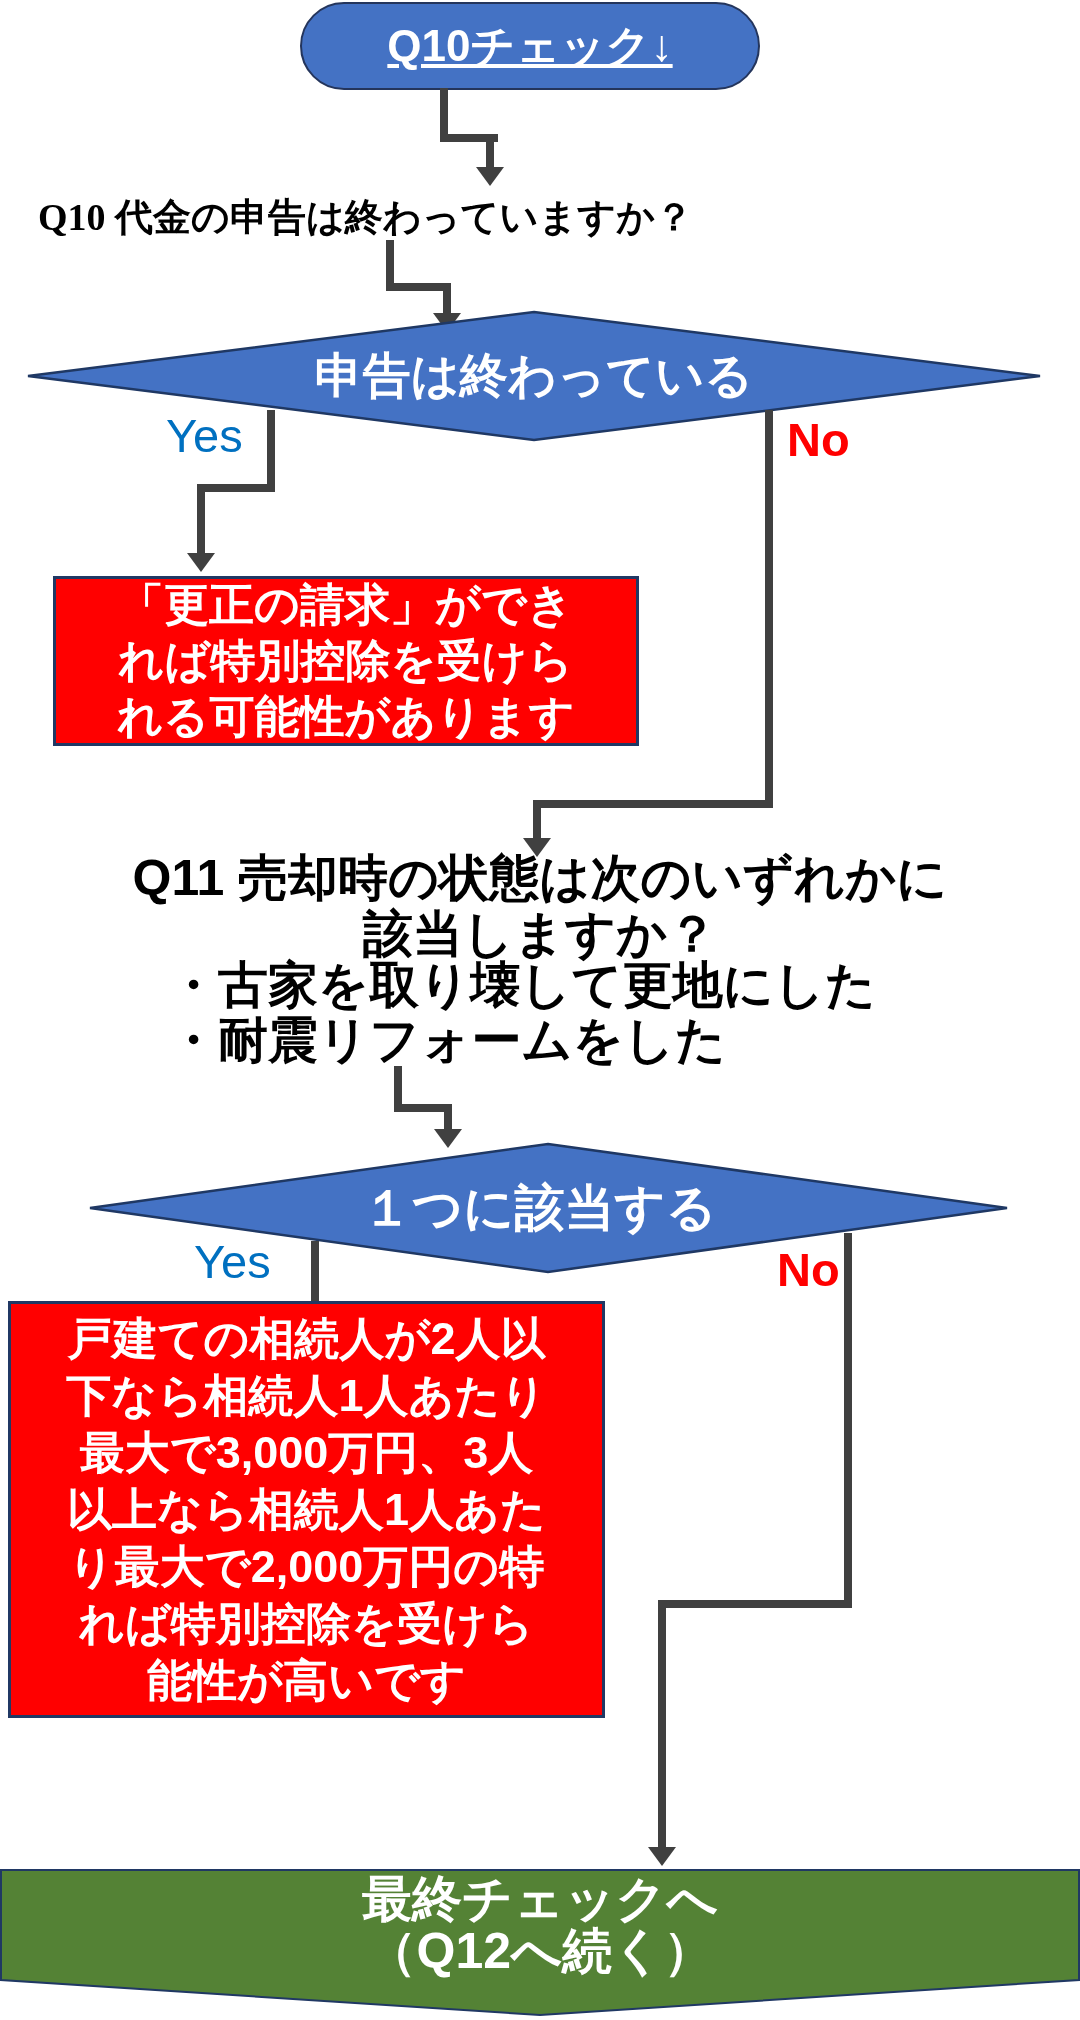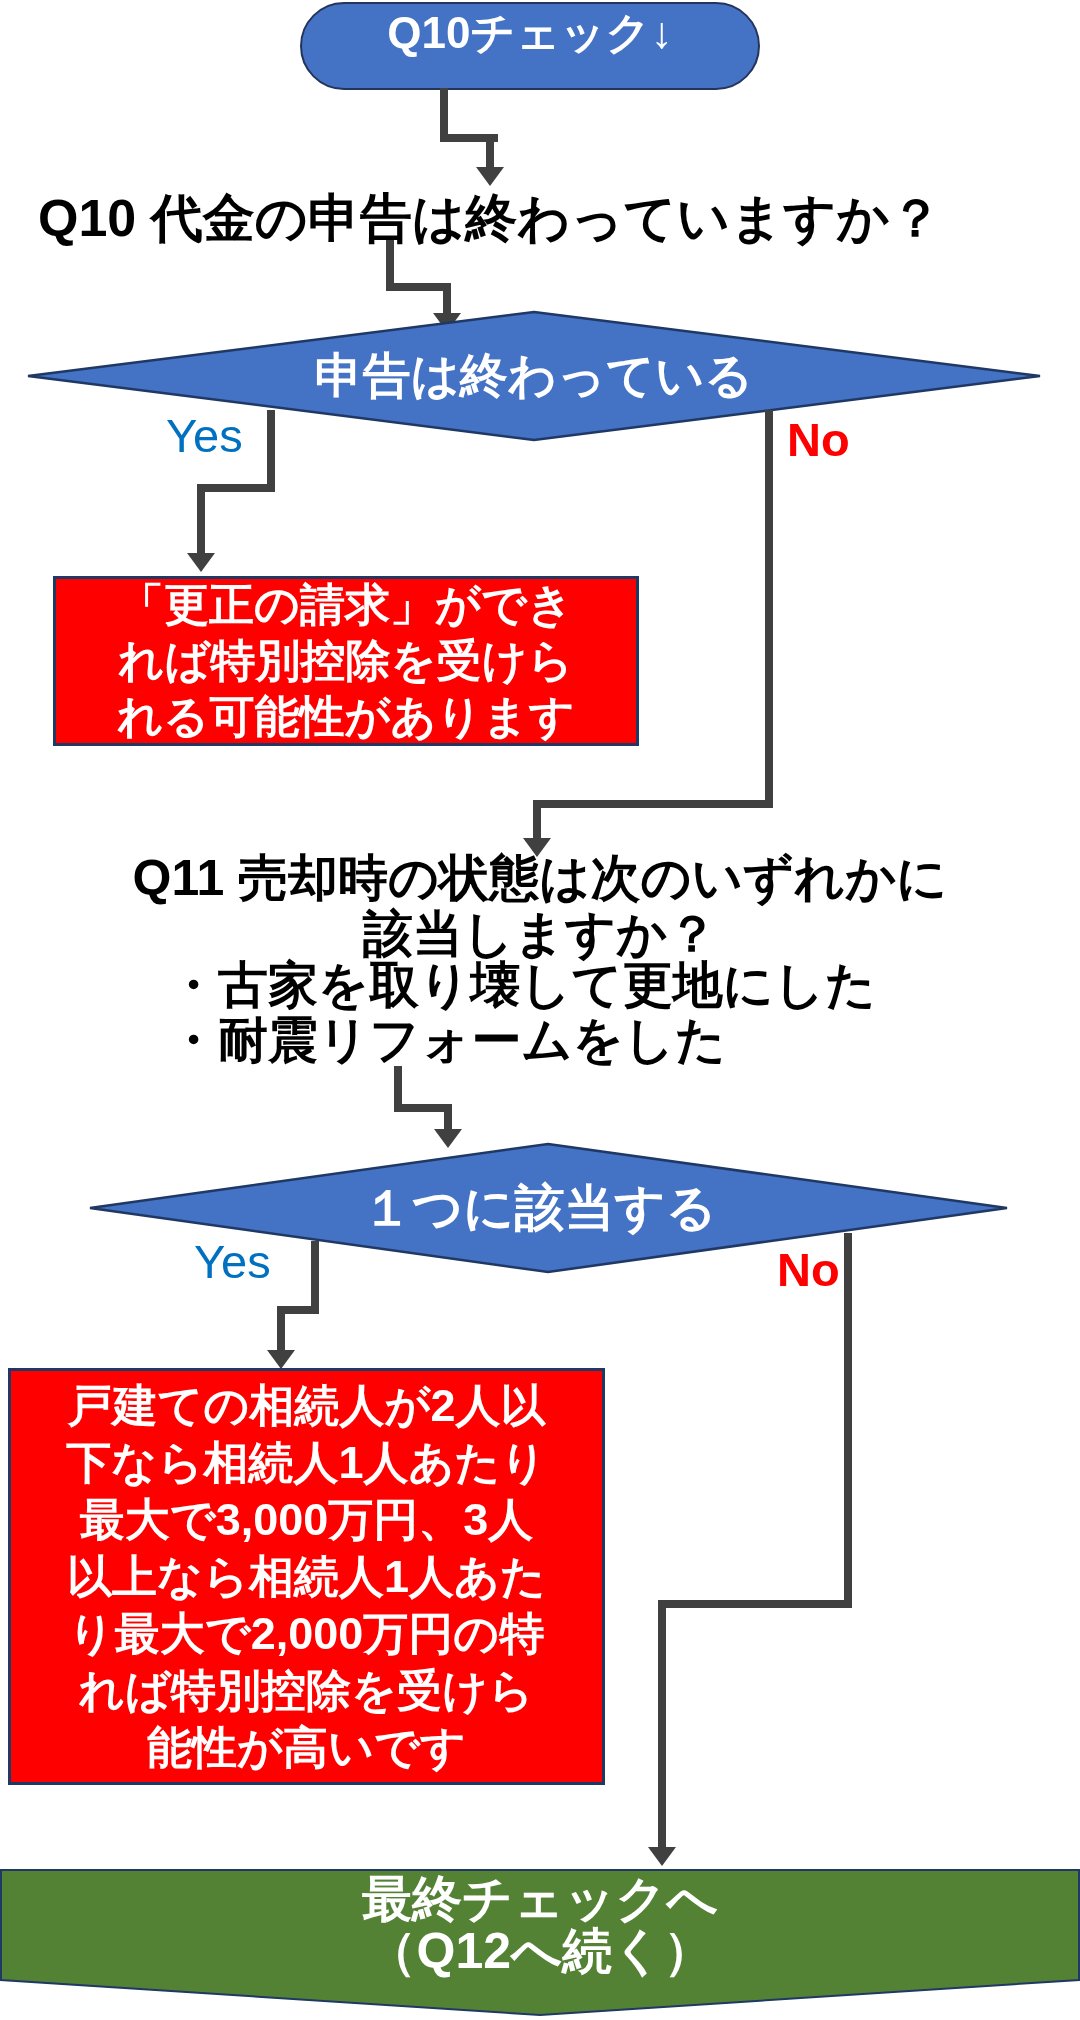--- a/index.html
+++ b/index.html
@@ -4,37 +4,37 @@
 <style>
   html,body{margin:0;padding:0;background:#ffffff;}
   body{font-family:"Liberation Sans","DejaVu Sans",sans-serif;}
   #canvas{position:relative;width:1080px;height:2020px;background:#ffffff;overflow:hidden;}
   .seg{position:absolute;background:#404040;}
   .arrowhead{position:absolute;width:0;height:0;
     border-left:14px solid transparent;border-right:14px solid transparent;
     border-top:19px solid #404040;}
   .pill{position:absolute;left:300px;top:2px;width:460px;height:88px;
     background:#4472C4;border:2px solid #24355C;border-radius:46px;
-    display:flex;align-items:flex-start;justify-content:center;
-    color:#ffffff;font-size:44px;font-weight:700;box-sizing:border-box;}
+    display:flex;align-items:center;justify-content:center;
+    color:#ffffff;font-size:44px;font-weight:700;box-sizing:border-box;text-decoration:underline;}
   .qtext{position:absolute;color:#000000;font-weight:700;white-space:nowrap;}
-  .q10{left:38px;top:184px;font-size:52px;}
+  .q10{left:38px;top:192px;font-size:38px;font-family:Liberation Serif, serif;}
   .q11{left:0;top:850px;width:1080px;text-align:center;font-size:50px;line-height:56px;}
   .bullets{left:168px;top:958px;font-size:50px;line-height:55px;text-align:left;}
   .dtext{position:absolute;display:flex;align-items:center;justify-content:center;
     color:#ffffff;font-weight:700;}
   .d1text{left:25px;top:310px;width:1018px;height:132px;font-size:48px;}
   .d2text{left:78px;top:1142px;width:923px;height:132px;font-size:50px;}
   .yeslabel{position:absolute;color:#0070C0;font-size:47px;font-weight:400;}
   .nolabel{position:absolute;color:#FF0000;font-size:47px;font-weight:700;}
   .redbox{position:absolute;background:#FF0000;border:3px solid #203864;
     box-sizing:border-box;display:flex;flex-direction:column;align-items:center;
     justify-content:center;color:#ffffff;font-weight:700;text-align:center;}
   .redbox1{left:53px;top:576px;width:586px;height:170px;font-size:45px;line-height:56px;}
-  .redbox2{left:8px;top:1368px;width:597px;height:417px;font-size:45px;line-height:57px;}
+  .redbox2{left:8px;top:1301px;width:597px;height:417px;font-size:45px;line-height:57px;}
   .greentext{position:absolute;left:0;top:1873px;width:1080px;text-align:center;
     color:#ffffff;font-weight:700;font-size:50px;line-height:52px;}
   svg.shape{position:absolute;}
 </style>
 </head>
 <body>
 
 <div id="canvas">
 
   <div class="pill">

